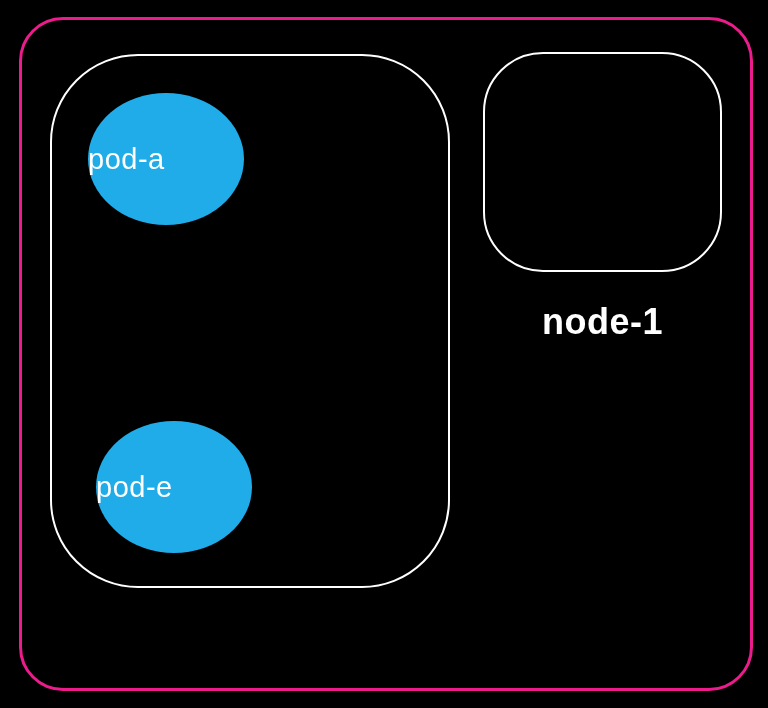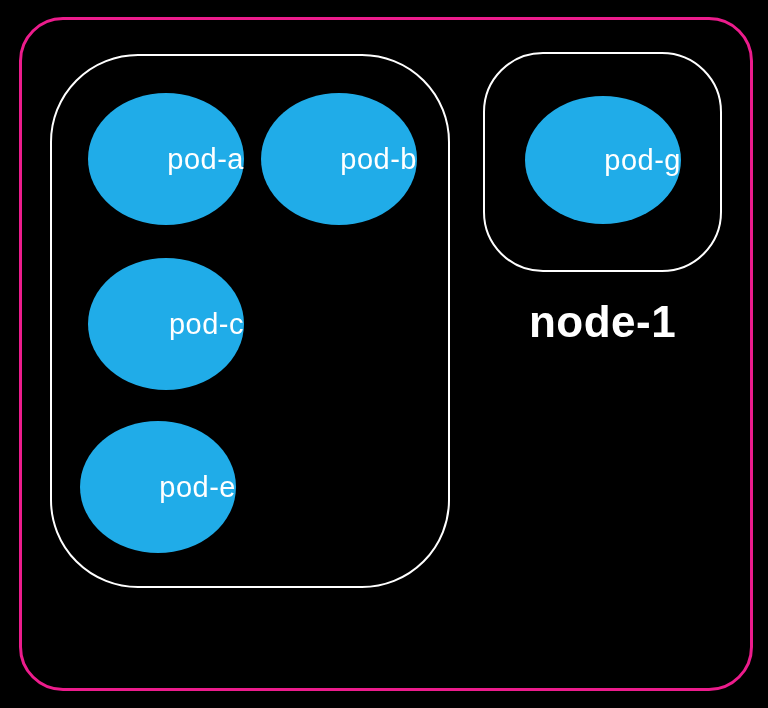--- a/index.html
+++ b/index.html
@@ -46,37 +46,37 @@
     border-radius: 60px;
   }
   .pod {
     position: absolute;
     width: 156px;
     height: 132px;
     border-radius: 50%;
     background: var(--pod-fill, #20ACE8);
     display: flex;
     align-items: center;
-    justify-content: flex-end;
+    justify-content: flex-start;
     color: var(--pod-text, #fff);
     font-size: 29px;
     font-weight: 400;
     letter-spacing: 0.5px;
   }
   .pod-a { left: 88px;  top: 93px;  }
   .pod-b { left: 261px; top: 93px;  }
   .pod-c { left: 88px;  top: 258px; }
   .pod-d { left: 261px; top: 258px; }
-  .pod-e { left: 80px;  top: 421px; }
+  .pod-e { left: 96px;  top: 421px; }
   .pod-f { left: 261px; top: 421px; }
   .pod-g { left: 525px; top: 96px; width: 156px; height: 128px; }
   .node-label {
     position: absolute;
     color: var(--node-label-text, #fff);
-    font-size: 44px;
+    font-size: 36px;
     font-weight: 700;
     text-align: center;
     line-height: 44px;
     letter-spacing: 0.5px;
   }
   .node-label.label-node-0 {
     left: 50px;
     top: 620px;
     width: 420px;
     height: 44px;
@@ -93,32 +93,23 @@
 
 <div class="canvas">
 
   <div class="cluster-border"></div>
 
   <div class="node-box node-0"></div>
 
   <div class="pod pod-a">
     <span>pod-a</span>
   </div>
-  <div class="pod pod-b">
-    <span>pod-b</span>
-  </div>
-  <div class="pod pod-c">
-    <span>pod-c</span>
-  </div>
   <div class="pod pod-e">
     <span>pod-e</span>
   </div>
 
 
   <div class="node-box node-1"></div>
 
-  <div class="pod pod-g">
-    <span>pod-g</span>
-  </div>
 
   <div class="node-label label-node-1">node-1</div>
 
 </div>
 
 </body></html>

